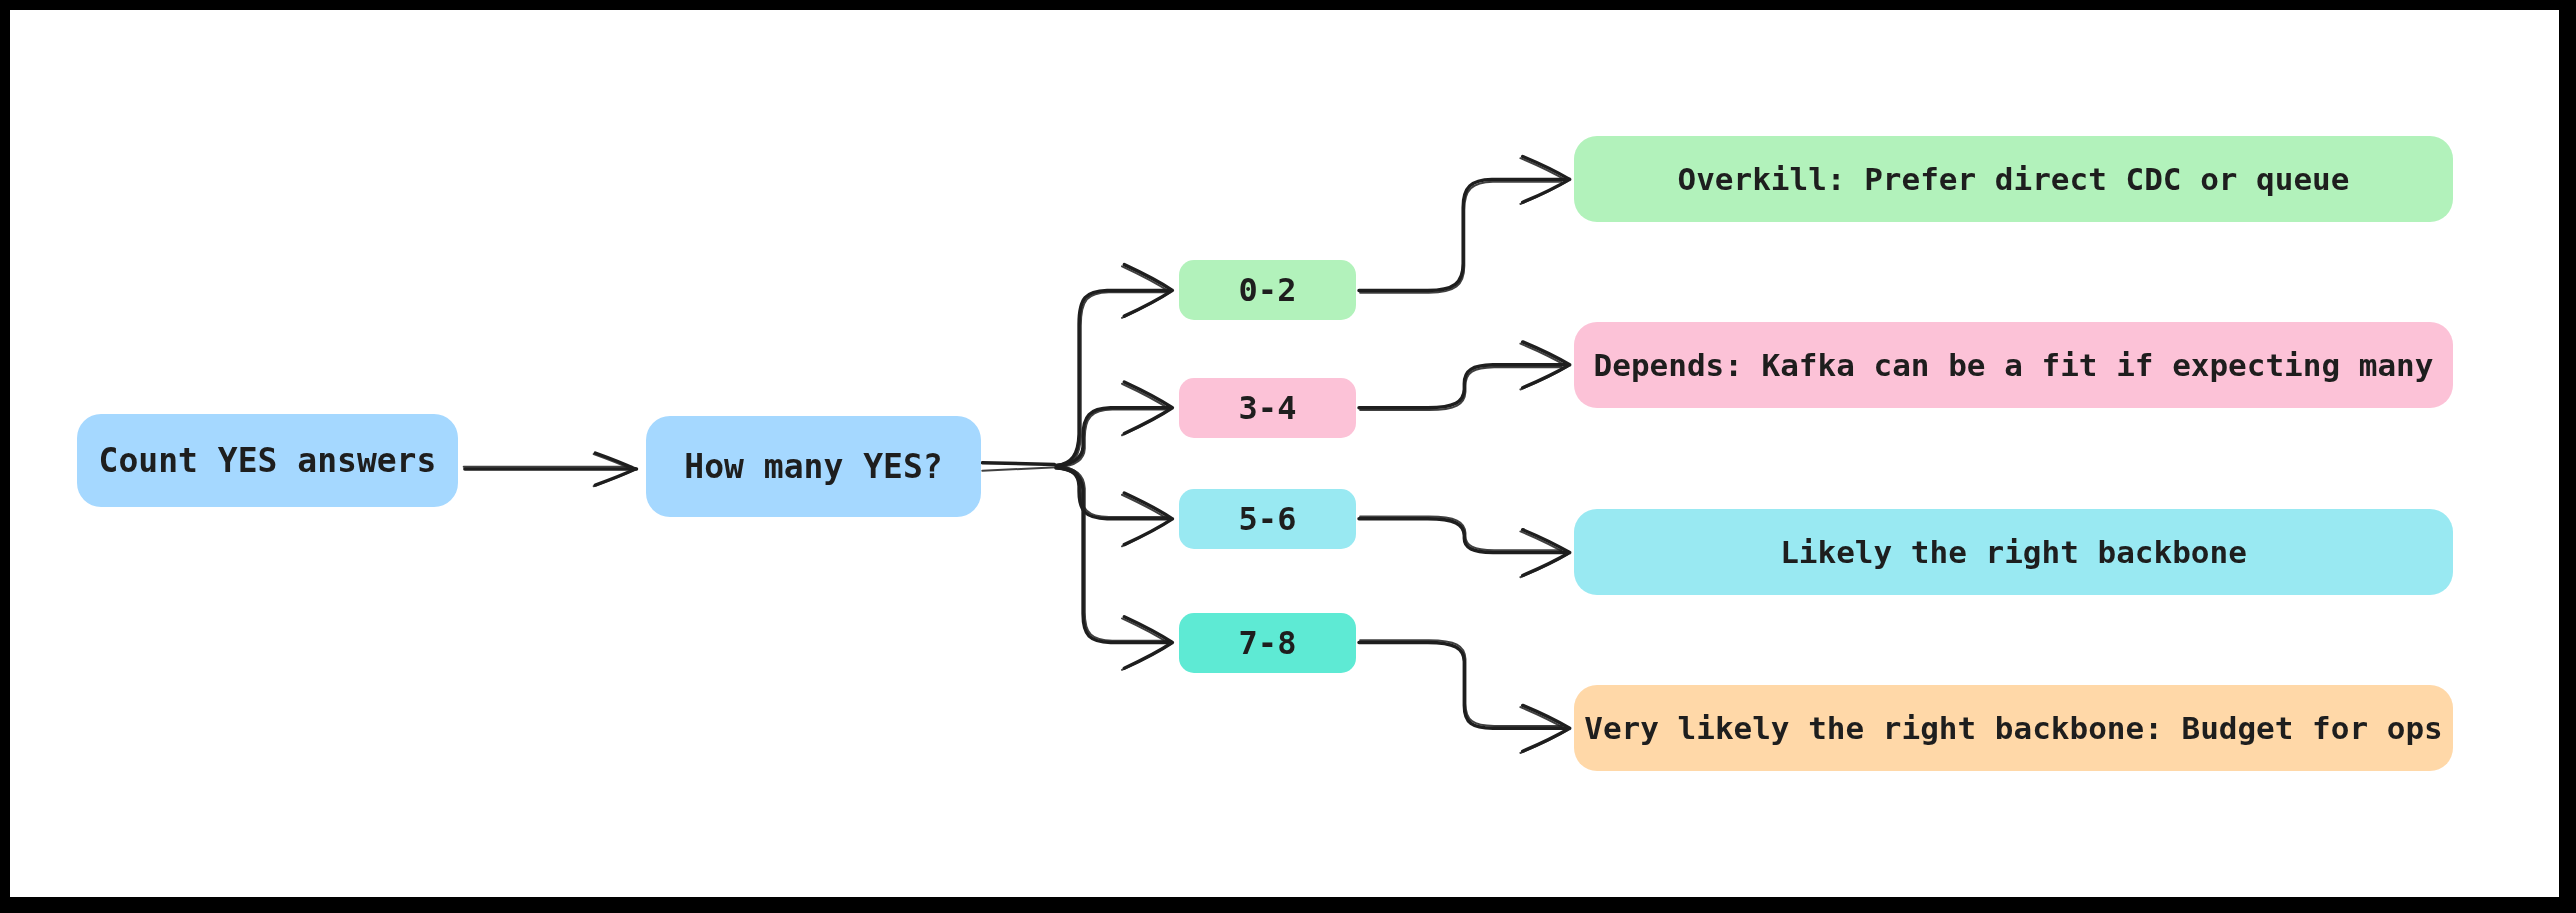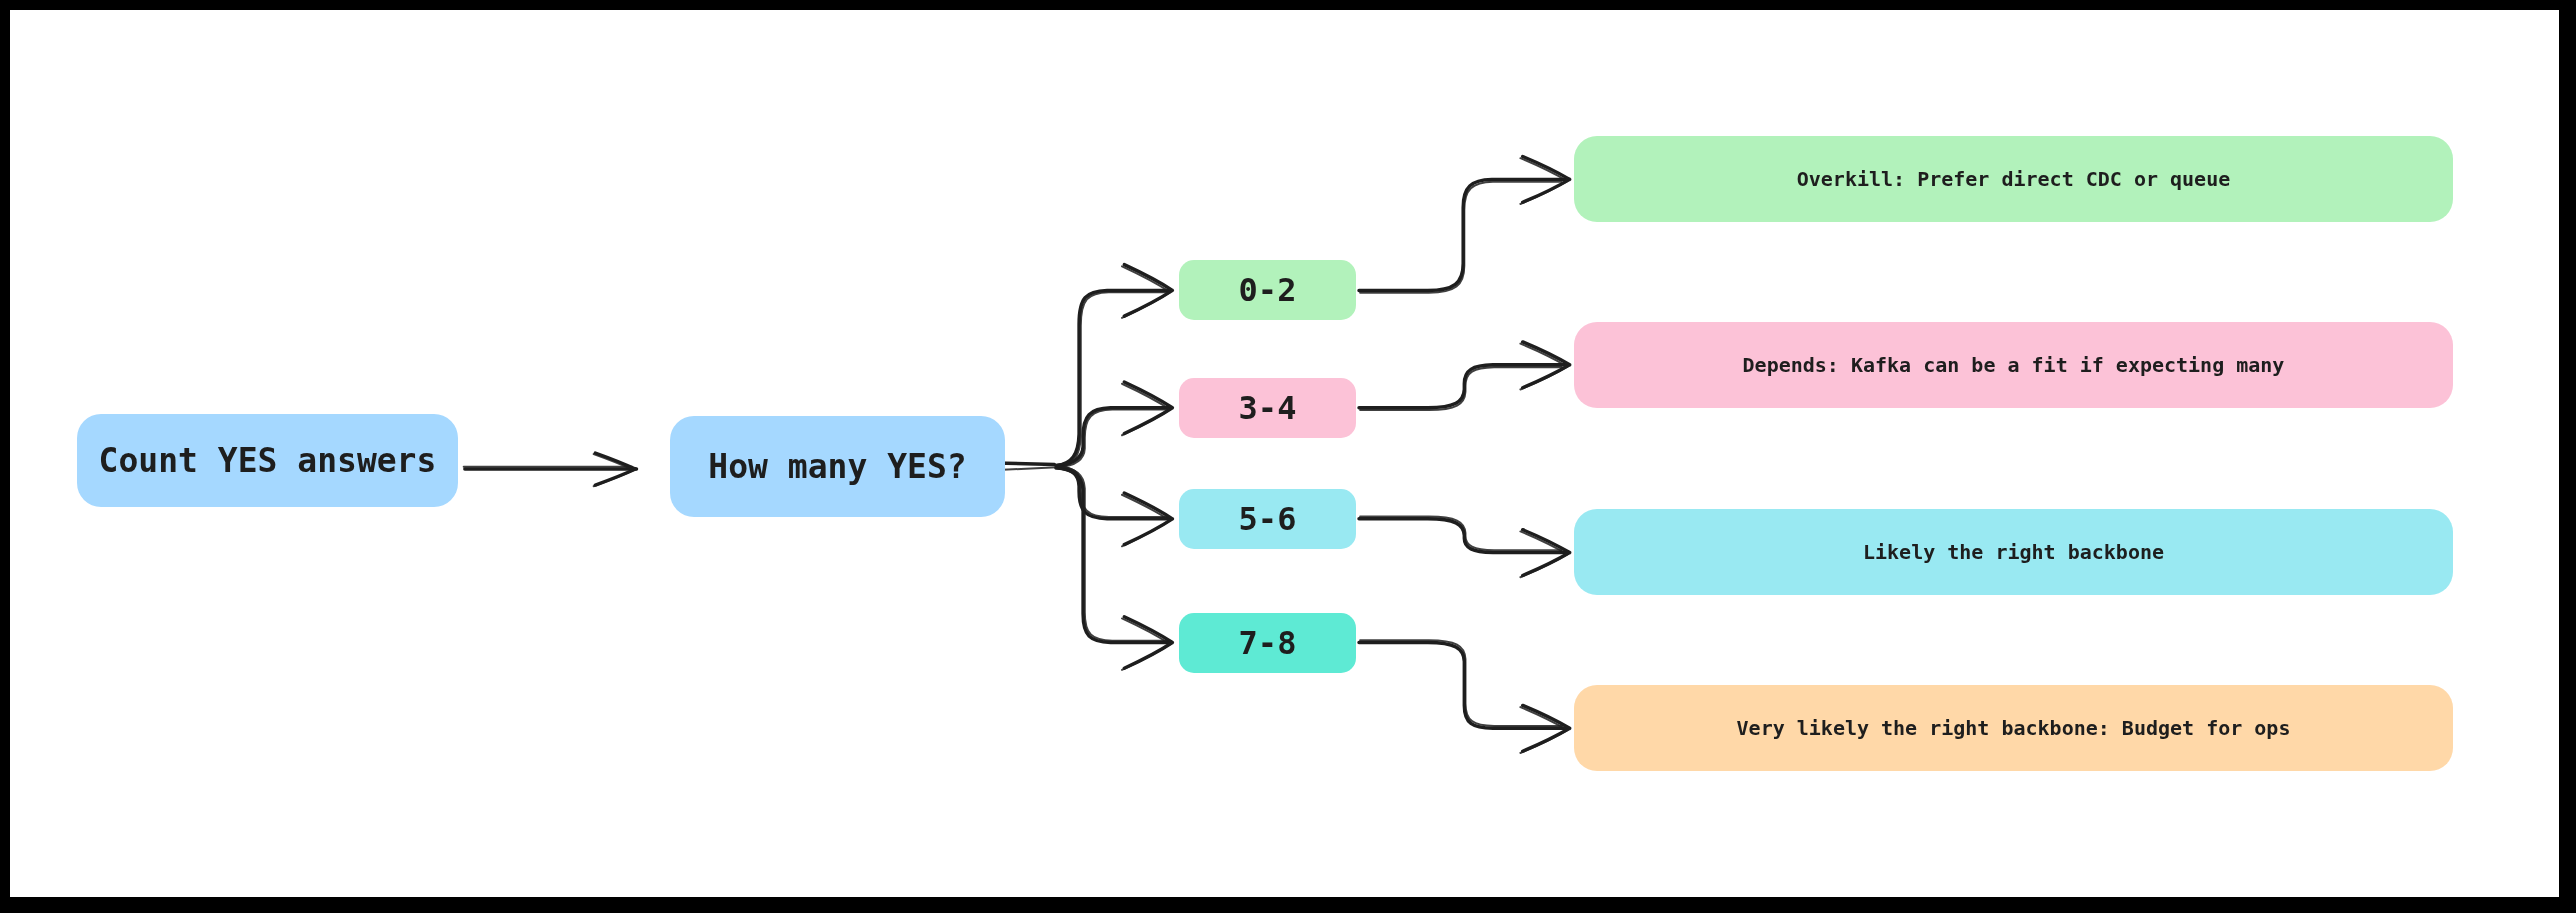--- a/index.html
+++ b/index.html
@@ -41,27 +41,27 @@
     position: absolute;
     display: flex;
     align-items: center;
     justify-content: center;
     color: #1e1e1e;
     font-weight: 600;
     white-space: nowrap;
     box-sizing: border-box;
   }
   .node-count   { left: 77px;  top: 414px;  width: 381px;  height: 93px; border-radius: 24px; font-size: 33px; }
-  .node-howmany { left: 646px; top: 416px;  width: 335px;  height: 101px; border-radius: 24px; font-size: 33px; margin-left: 24px; }
+  .node-howmany { left: 646px; top: 416px;  width: 335px;  height: 101px; border-radius: 24px; font-size: 33px; }
   .node-range   { left: 1179px; width: 177px; height: 60px; border-radius: 15px; font-size: 32px; }
   .node-b02 { top: 260px; text-align: center;  }
   .node-b34 { top: 378px;  }
   .node-b56 { top: 489px;  }
   .node-b78 { top: 613px; }
-  .node-result  { left: 1574px; width: 879px; height: 86px; border-radius: 23px; font-size: 20px; }
+  .node-result  { left: 1574px; width: 879px; height: 86px; border-radius: 23px; font-size: 31px; }
   .node-r02 { top: 136px;  }
   .node-r34 { top: 322px;  }
   .node-r56 { top: 509px;  }
   .node-r78 { top: 685px; }
 </style>
 </head>
 <body>
 
 <div class="canvas"></div>
 

